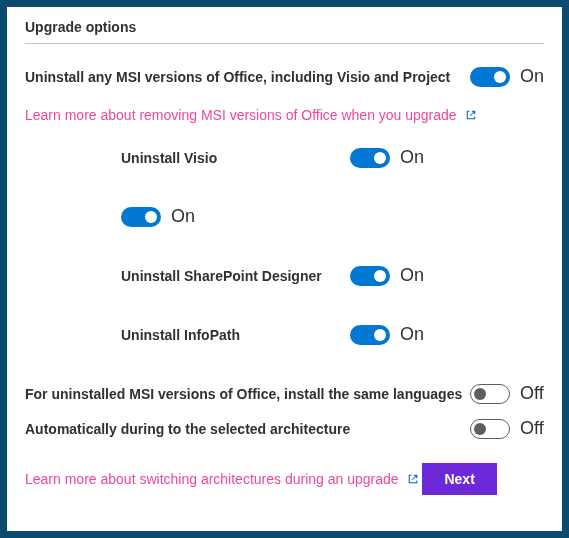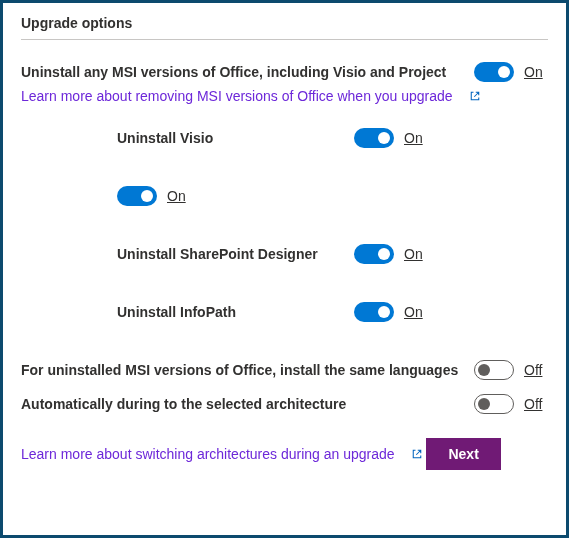--- a/index.html
+++ b/index.html
@@ -5,51 +5,51 @@
     * { box-sizing: border-box; margin: 0; padding: 0; }
     body {
       font-family: "Segoe UI", -apple-system, sans-serif;
       font-size: 14px;
       color: #323130;
       background: #fff;
     }
     .container {
       width: 569px;
       height: 538px;
-      border: 3px solid #0c4a6e;
+      border: 7px solid #0c4a6e;
       padding: 12px 18px 18px 18px;
       background: #fff;
     }
     .title {
       font-weight: 600;
       font-size: 14px;
       padding-bottom: 8px;
     }
     .divider {
       height: 1px;
       background: #c8c6c4;
       margin-bottom: 22px;
     }
     .row {
       display: flex;
       align-items: center;
       justify-content: flex-end;
-      margin-bottom: 6px;
+      margin-bottom: 20px;
     }
     .row .label {
       font-weight: 600;
       flex: 1;
     }
     .link {
-      color: #6d28d9;
+      color: #ec4899;
       font-weight: 400;
       font-size: 14px;
       display: inline-flex;
       align-items: center;
-      gap: 16px;
+      gap: 8px;
       cursor: pointer;
       margin-bottom: 24px;
     }
     .link svg { width: 12px; height: 12px; }
     .sub-options {
       padding-left: 96px;
       padding-right: 120px;
       margin-bottom: 12px;
     }
     .sub-row {
@@ -92,34 +92,33 @@
     }
     .toggle.off::after {
       content: "";
       position: absolute;
       width: 12px; height: 12px;
       background: #605e5c;
       border-radius: 50%;
       top: 3px; left: 3px;
     }
     .toggle-state {
-      font-size: 14px;
+      font-size: 18px;
       min-width: 24px;
-      text-decoration: underline;
     }
     .row2 {
       display: flex;
       align-items: center;
       justify-content: space-between;
       margin-bottom: 14px;
     }
     .row2 .label { font-weight: 600; flex: 1; }
     .next-btn {
       margin-top: 10px;
-      background: #701a75;
+      background: #6d28d9;
       color: #fff;
       border: none;
       font-weight: 600;
       font-size: 14px;
       padding: 8px 22px;
       cursor: pointer;
     }
   </style>
 </head>
 <body>

